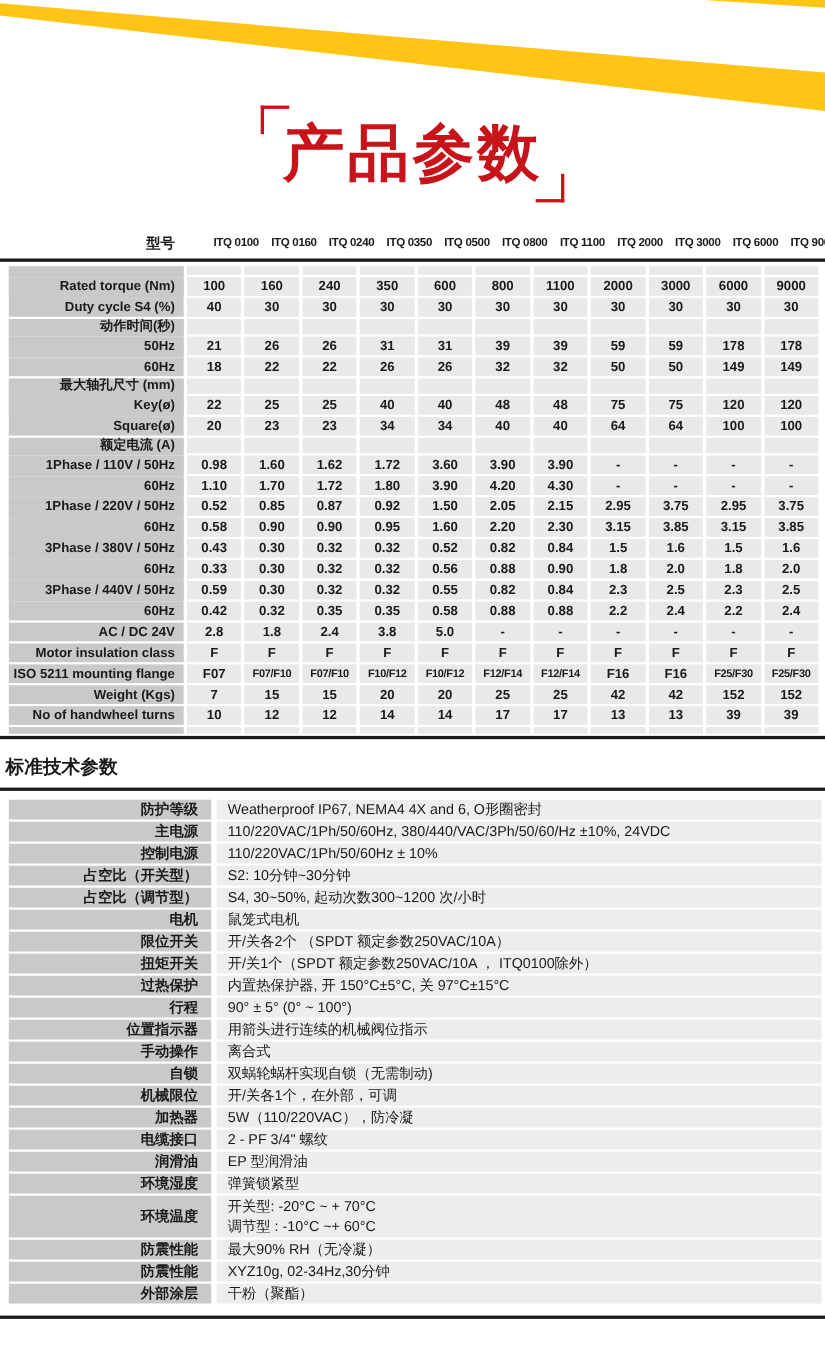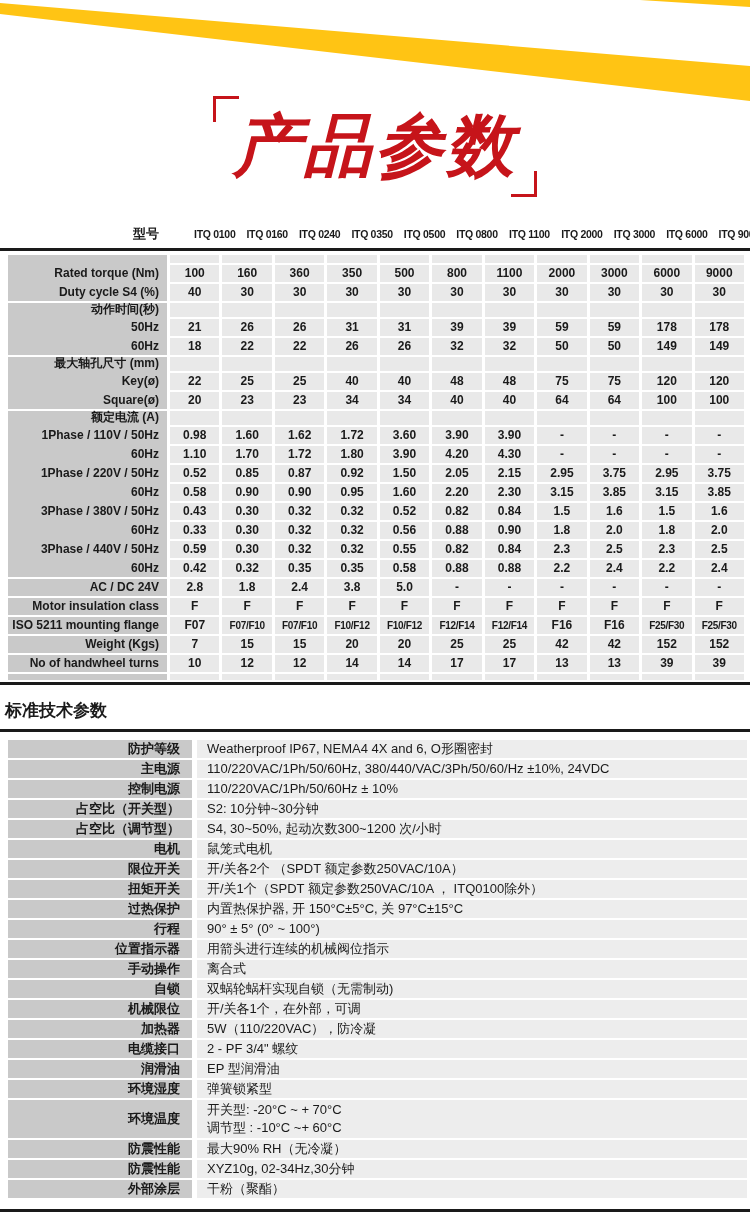--- a/index.html
+++ b/index.html
@@ -9,21 +9,21 @@
   html,body{margin:0;padding:0;}
   body{
     width:750px;height:1232px;background:#fff;position:relative;overflow:hidden;
     font-family:"Liberation Sans","DejaVu Sans",sans-serif;color:#1a1a1a;
   }
   
   .banner{position:absolute;top:0;left:0;width:750px;height:110px;color:var(--yellow);}
   
   .title-area{padding-top:96px;text-align:center;position:relative;z-index:1;}
   .title-inner{position:relative;display:inline-block;padding:12px 20px 14px 20px;}
-  .page-title{margin:0;font-size:68px;font-weight:bold;letter-spacing:3px;color:var(--red);line-height:1.1;font-style:italic;}
+  .page-title{margin:0;font-size:56px;font-weight:bold;letter-spacing:3px;color:var(--red);line-height:1.1;}
   .corner{position:absolute;width:23px;height:23px;}
   .corner.tl{left:0;top:0;border-left:3px solid var(--red);border-top:3px solid var(--red);}
   .corner.br{right:0;bottom:0;border-right:3px solid var(--red);border-bottom:3px solid var(--red);}
   
   .hr-thick{height:3px;background:var(--line);width:750px;}
   
   .spec{margin-top:28px;}
   .srow{display:flex;column-gap:3px;padding:0 6px 0 8px;margin-bottom:2px;}
   .srow>div{height:17px;display:flex;align-items:center;}
   .srow.section>div{height:14px;}
@@ -107,23 +107,23 @@
         <div class="cell"></div>
         <div class="cell"></div>
         <div class="cell"></div>
         <div class="cell"></div>
         <div class="cell"></div>
       </div>
       <div class="srow data">
         <div class="lbl seam">Rated torque (Nm)</div>
         <div class="cell">100</div>
         <div class="cell">160</div>
-        <div class="cell">360</div>
+        <div class="cell">240</div>
         <div class="cell">350</div>
-        <div class="cell">500</div>
+        <div class="cell">600</div>
         <div class="cell">800</div>
         <div class="cell">1100</div>
         <div class="cell">2000</div>
         <div class="cell">3000</div>
         <div class="cell">6000</div>
         <div class="cell">9000</div>
       </div>
       <div class="srow data">
         <div class="lbl">Duty cycle S4 (%)</div>
         <div class="cell">40</div>

